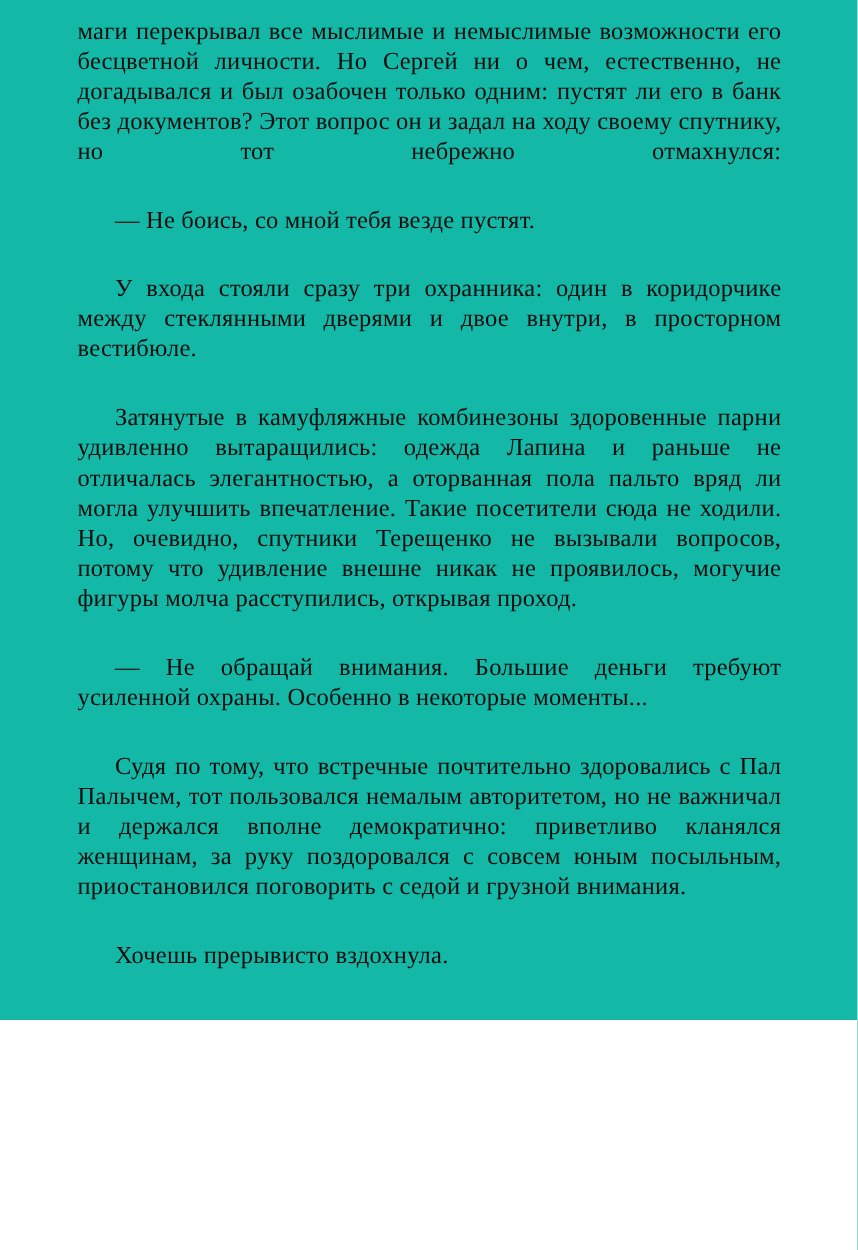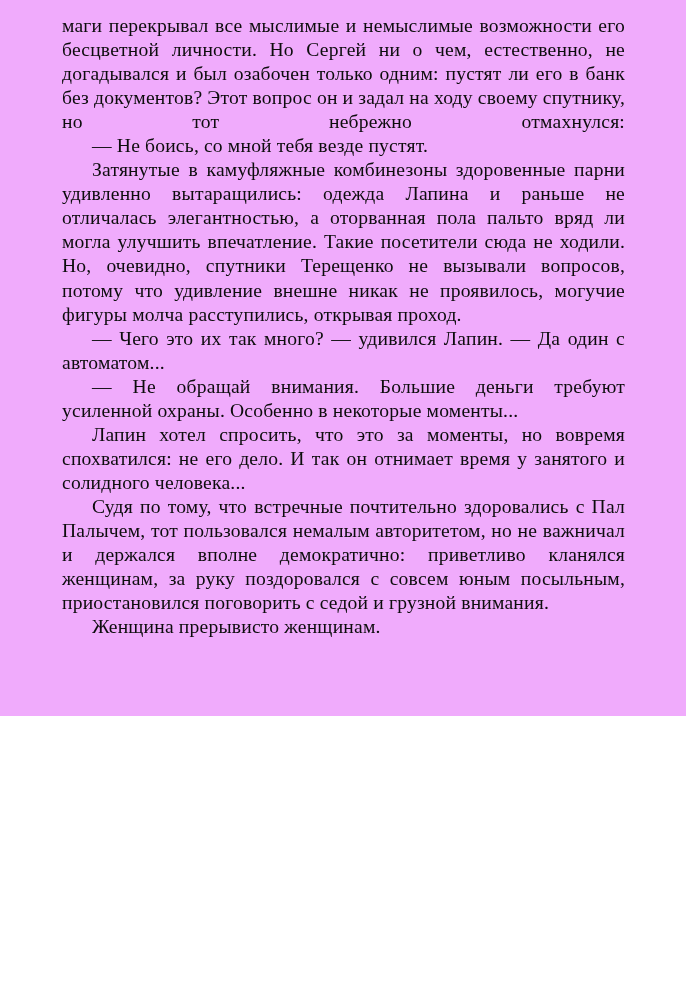--- a/index.html
+++ b/index.html
@@ -5,22 +5,22 @@
 <style>
   html, body {
     margin: 0;
     padding: 0;
     background: #ffffff;
   }
 
   .page {
     position: relative;
     width: 686px;
-    height: 716px;
-    background: #f0abfc;
+    height: 816px;
+    background: #14b8a6;
     overflow: hidden;
     font-family: "Liberation Serif", "DejaVu Serif", serif;
     color: #0d0d0d;
   }
 
   
   .text-block {
     position: absolute;
     left: 62px;
     top: 14px;
@@ -40,20 +40,21 @@
   }
 
   
   .para.cont {
     text-indent: 0;
   }
 
   
   .para.indent {
     text-indent: 30px;
+    margin-top: 31px;
   }
 
   
   .para.justify-last {
     text-align-last: justify;
   }
 
   .page-number {
     position: absolute;
     left: 0;
@@ -70,33 +71,32 @@
 <body>
 
 <div class="page">
 
   <div class="text-block">
 
     <p class="para cont justify-last">маги перекрывал все мыслимые и немыслимые возможности его бесцветной личности. Но Сергей ни о чем, естественно, не догадывался и был озабочен только одним: пустят ли его в банк без документов? Этот вопрос он и задал на ходу своему спутнику, но тот небрежно отмахнулся:</p>
 
     <p class="para indent">— Не боись, со мной тебя везде пустят.</p>
 
+    <p class="para indent">У входа стояли сразу три охранника: один в коридорчике между стеклянными дверями и двое внутри, в просторном вестибюле.</p>
 
     <p class="para indent">Затянутые в камуфляжные комбинезоны здоровенные парни удивленно вытаращились: одежда Лапина и раньше не отличалась элегантностью, а оторванная пола пальто вряд ли могла улучшить впечатление. Такие посетители сюда не ходили. Но, очевидно, спутники Терещенко не вызывали вопросов, потому что удивление внешне никак не проявилось, могучие фигуры молча расступились, открывая проход.</p>
 
-    <p class="para indent">— Чего это их так много? — удивился Лапин. — Да один с автоматом...</p>
 
     <p class="para indent">— Не обращай внимания. Большие деньги требуют усиленной охраны. Особенно в некоторые моменты...</p>
 
-    <p class="para indent">Лапин хотел спросить, что это за моменты, но вовремя спохватился: не его дело. И так он отнимает время у занятого и солидного человека...</p>
 
     <p class="para indent">Судя по тому, что встречные почтительно здоровались с Пал Палычем, тот пользовался немалым авторитетом, но не важничал и держался вполне демократично: приветливо кланялся женщинам, за руку поздоровался с совсем юным посыльным, приостановился поговорить с седой и грузной внимания.</p>
 
 
-    <p class="para indent">Женщина прерывисто женщинам.</p>
+    <p class="para indent">Хочешь прерывисто вздохнула.</p>
 
 
 
   </div>
 
   <div class="page-number">38</div>
 
 </div>
 
 </body></html>

